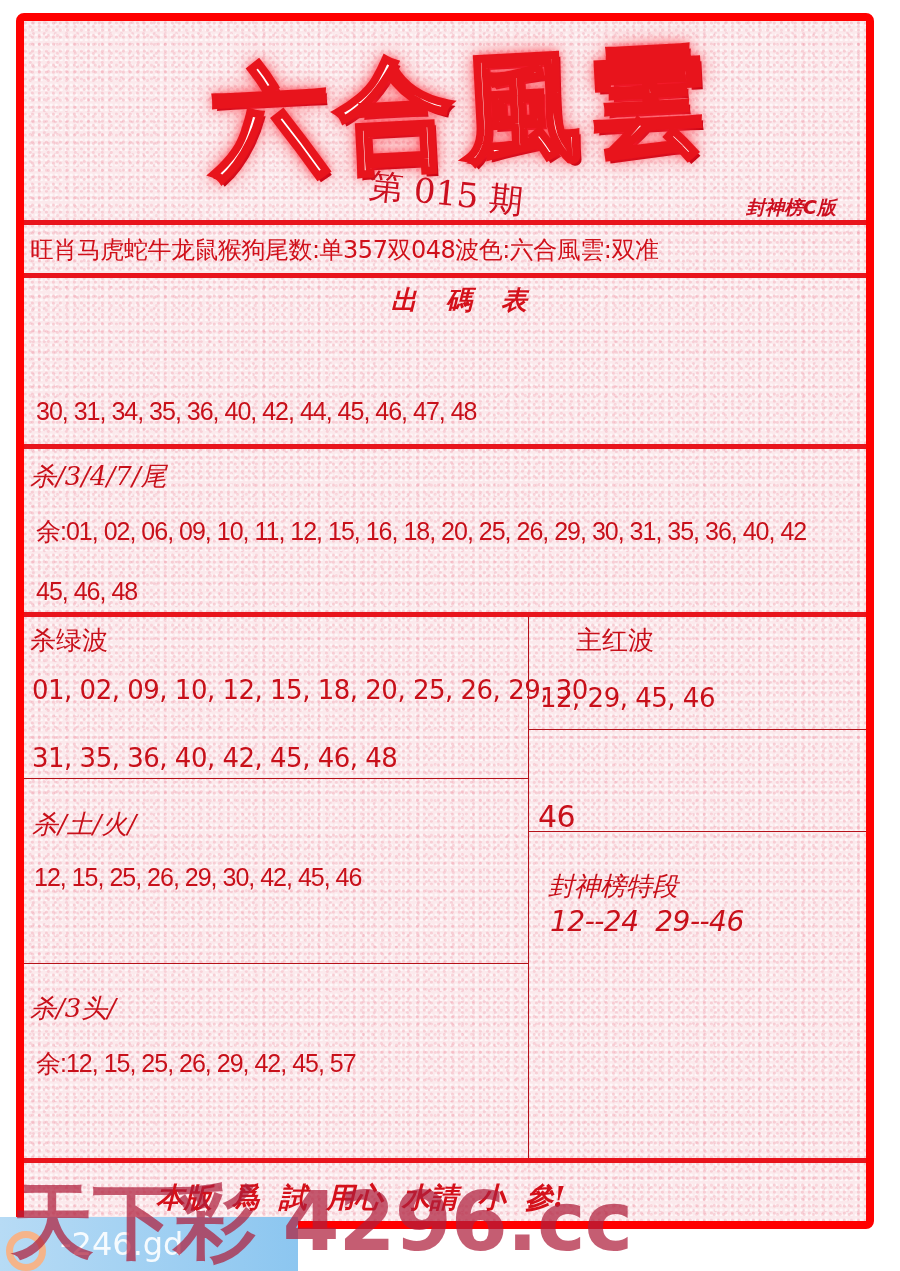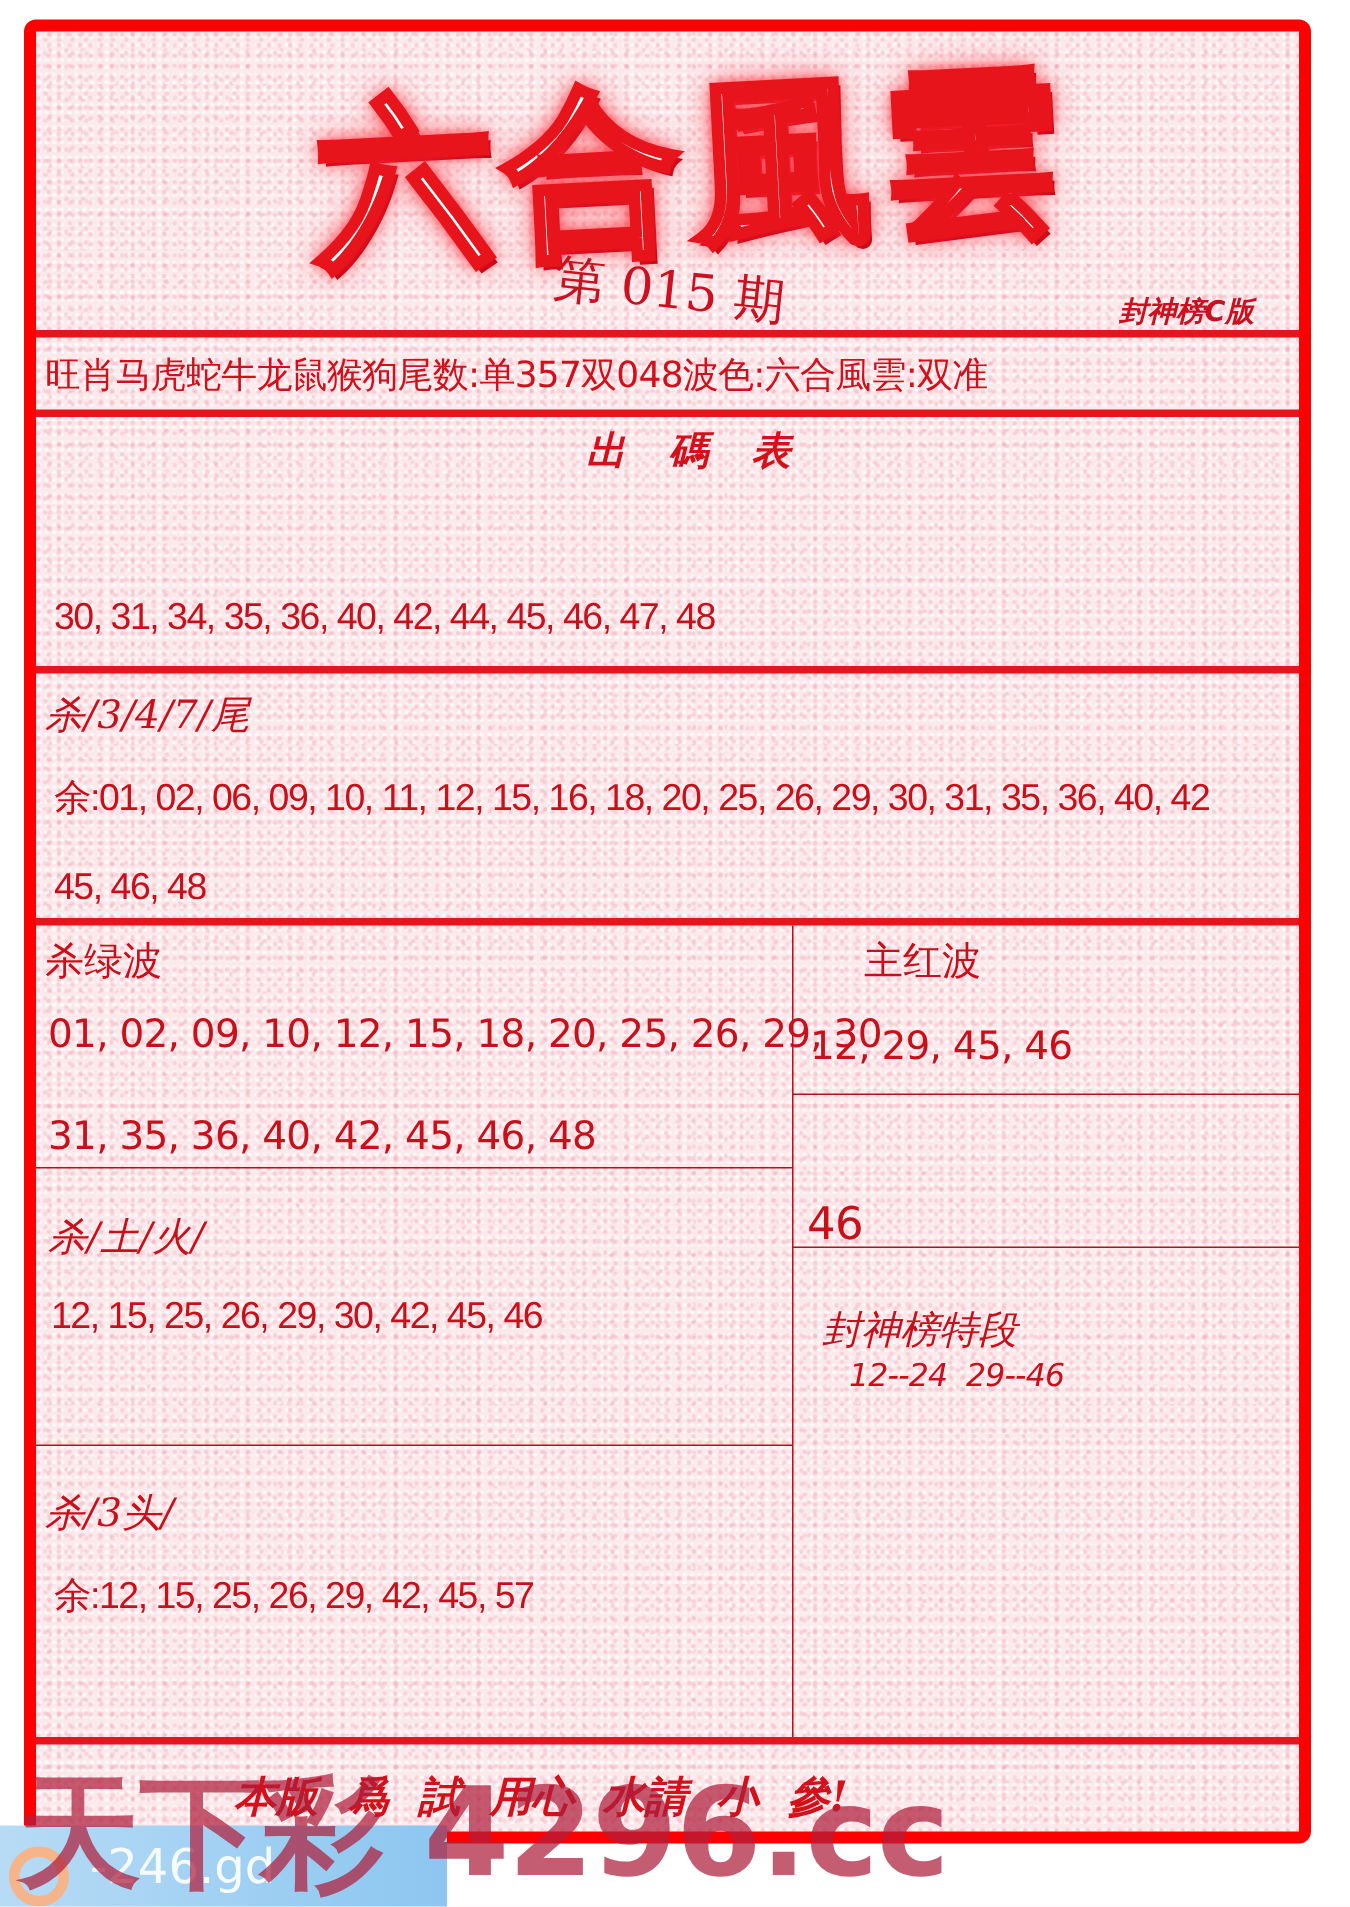--- a/index.html
+++ b/index.html
@@ -105,21 +105,21 @@
 
   <div class="sec-title" style="position:absolute; left:516px; top:602px; font-style:normal;margin-left:36px;">主红波</div>
   <div class="nums-big" style="position:absolute; left:516px; top:662px;">12, 29, 45, 46</div>
 
   <div class="nums-big" style="position:absolute; left:514px; top:778px; font-size:30px;">46</div>
 
   <div class="sec-title" style="position:absolute; left:8px; top:786px;">杀/土/火/</div>
   <div class="nums" style="position:absolute; left:10px; top:842px;">12, 15, 25, 26, 29, 30, 42, 45, 46</div>
 
   <div class="sec-title" style="position:absolute; left:524px; top:848px; font-style:italic;text-align:right;">封神榜特段</div>
-  <div class="nums-big" style="position:absolute; left:542px; top:884px; font-style:italic; font-size:21px; white-space:pre;">12--24  29--46</div>
+  <div class="nums-big" style="position:absolute; left:526px; top:884px; font-style:italic; font-size:28px; white-space:pre;">12--24  29--46</div>
 
   <div class="sec-title" style="position:absolute; left:6px; top:970px;">杀/3头/</div>
   <div class="nums" style="position:absolute; left:12px; top:1026px;">余:12, 15, 25, 26, 29, 42, 45, 57</div>
 
   <div class="hline" style="top:1137px;"></div>
 
   <div class="calligraphy" style="position:absolute; left:132px; top:1158px; font-size:28px; white-space:pre;">本版  爲  試  用心  水請  小  參!</div>
 </div>
 
 <div class="watermark-blue">

